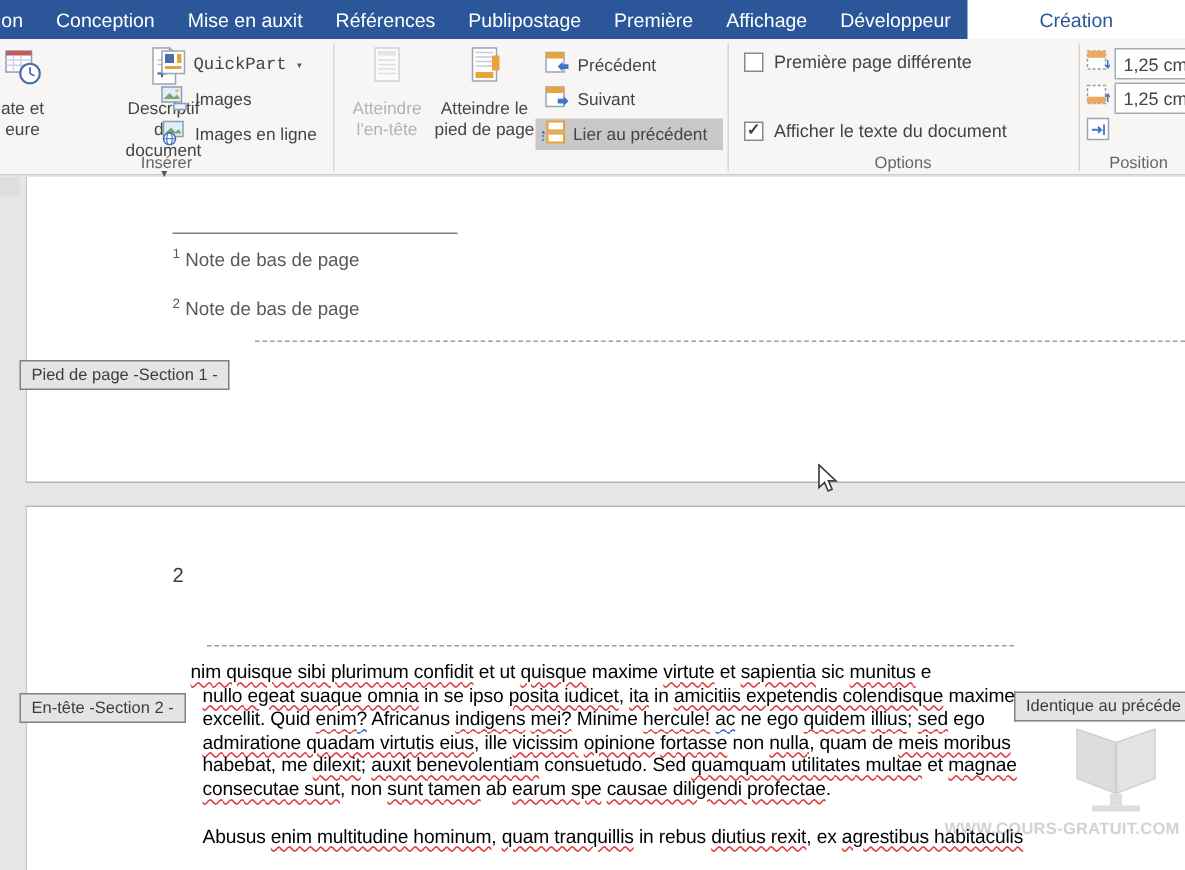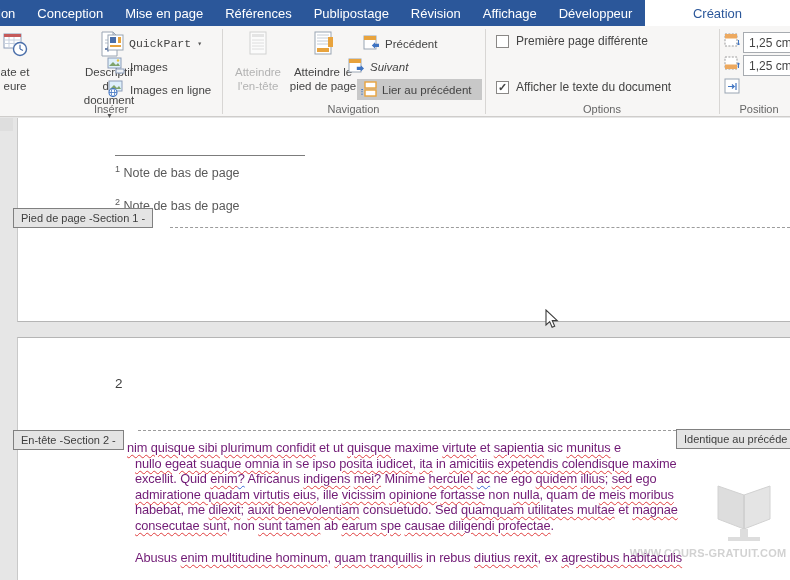--- a/index.html
+++ b/index.html
@@ -53,29 +53,29 @@
   .page2 { left:17px; top:337px; width:773px; height:243px;
            border-left:1px solid #c9c9c9; border-top:1px solid #b5b5b5; }
   .corner-block { position:absolute; left:0; top:118px; width:13px; height:13px; background:#dedede; }
 
   .fn-sep { position:absolute; left:115px; top:155px; width:190px; border-top:1px solid #7c7c7c; }
   .footnote { position:absolute; left:115px; font-size:12.5px; color:#595959; white-space:nowrap; }
   .footnote sup { font-size:9px; }
 
   .wtag { position:absolute; height:20px; background:#e4e4e4; border:1px solid #808080;
           font-size:11px; color:#3d3d3d; display:flex; align-items:center;
-          padding:0 7px; white-space:nowrap; z-index:6; }
+          padding:0 7px; white-space:nowrap; z-index:6;margin-top:32px; }
   .dashline { position:absolute; border-top:1px dashed #9c9c9c; height:0; }
 
   .pagenum { position:absolute; left:115px; top:376px; font-size:13.5px; color:#3f3f3f; }
 
   .bodytext { position:absolute; left:135px; top:440px; z-index:3; }
   .para { }
   .tline { white-space:nowrap; font-size:12.8px; letter-spacing:-0.1px;
-           color:#701a75; height:15.6px; line-height:15.6px; }
+           color:#000000; height:15.6px; line-height:15.6px; }
   .tline.first { margin-left:-8px; }
   .para.p1 { margin-top:16px; }
   .sq-r { text-decoration-line:underline; text-decoration-style:wavy;
           text-decoration-color:#e03e3e; text-decoration-thickness:1px; text-underline-offset:2px; }
   .sq-b { text-decoration-line:underline; text-decoration-style:wavy;
           text-decoration-color:#3a66d6; text-decoration-thickness:1px; text-underline-offset:2px; }
 
   .watermark { position:absolute; z-index:2; opacity:0.75; text-align:center; }
   .wm-logo { position:absolute; left:702px; top:483px; }
   .wm-text { position:absolute; left:626px; top:547px; width:164px; font-size:11px; font-weight:bold;
@@ -85,24 +85,24 @@
 </style>
 </head>
 <body>
 
 <div id="app">
 
   <div class="titlebar">
     <div class="titlebar-blue">
       <span class="rtab partial">ion</span>
       <span class="rtab">Conception</span>
-      <span class="rtab">Mise en page</span>
+      <span class="rtab">Mise en auxit</span>
       <span class="rtab">Références</span>
       <span class="rtab">Publipostage</span>
-      <span class="rtab">Révision</span>
+      <span class="rtab">Première</span>
       <span class="rtab">Affichage</span>
       <span class="rtab">Développeur</span>
       <span class="rtab">Aide</span>
     </div>
     <div class="ctx-tab">Création</div>
   </div>
 
   <div class="ribbon">
 
     <div class="bigbtn" style="left:-14px; width:58px;">
@@ -217,21 +217,21 @@
       <span>
         <svg width="17" height="16" viewBox="0 0 17 16">
           <rect x="1" y="1" width="12" height="13" fill="#fff" stroke="#9aa5b3"></rect>
           <rect x="1" y="1" width="12" height="4" fill="#e8a33d"></rect>
           <path d="M16 8 l-5 0 0 -2 -4 4 4 4 0 -2 5 0 z" fill="#3f74c2" transform="scale(0.8) translate(4,3)"></path>
         </svg>
       </span>
       <span>Précédent</span>
     </div>
 
-    <div class="smallrow" style="left:345px; top:30px;font-style:italic;">
+    <div class="smallrow" style="left:360px; top:30px;">
       <span>
         <svg width="17" height="16" viewBox="0 0 17 16">
           <rect x="1" y="1" width="12" height="13" fill="#fff" stroke="#9aa5b3"></rect>
           <rect x="1" y="1" width="12" height="4" fill="#e8a33d"></rect>
           <path d="M9 8 l5 0 0 -2 4 4 -4 4 0 -2 -5 0 z" fill="#3f74c2" transform="scale(0.8) translate(2,3)"></path>
         </svg>
       </span>
       <span>Suivant</span>
     </div>
 
@@ -239,21 +239,20 @@
       <span>
         <svg width="17" height="16" viewBox="0 0 17 16">
           <rect x="5" y="1" width="11" height="6" fill="#fff" stroke="#e8a33d" stroke-width="1.4"></rect>
           <rect x="5" y="9" width="11" height="6" fill="#fff" stroke="#e8a33d" stroke-width="1.4"></rect>
           <path d="M2 14 v-6 l-1.5 1.5 M2 8 l1.5 1.5" stroke="#3f74c2" stroke-width="1" fill="none" stroke-dasharray="1.5,1.2"></path>
         </svg>
       </span>
       <span>Lier au précédent</span>
     </div>
 
-    <div class="glabel" style="left:222px; width:263px;">Navigation</div>
     <div class="vsep" style="left:485px;"></div>
 
     <div class="optrow" style="left:496px; top:8px;">
       <span class="cb"></span>
       <span>Première page différente</span>
     </div>
     <div class="optrow" style="left:496px; top:54px;">
       <span class="cb checked">
           <span class="check">✓</span>
         </span>

